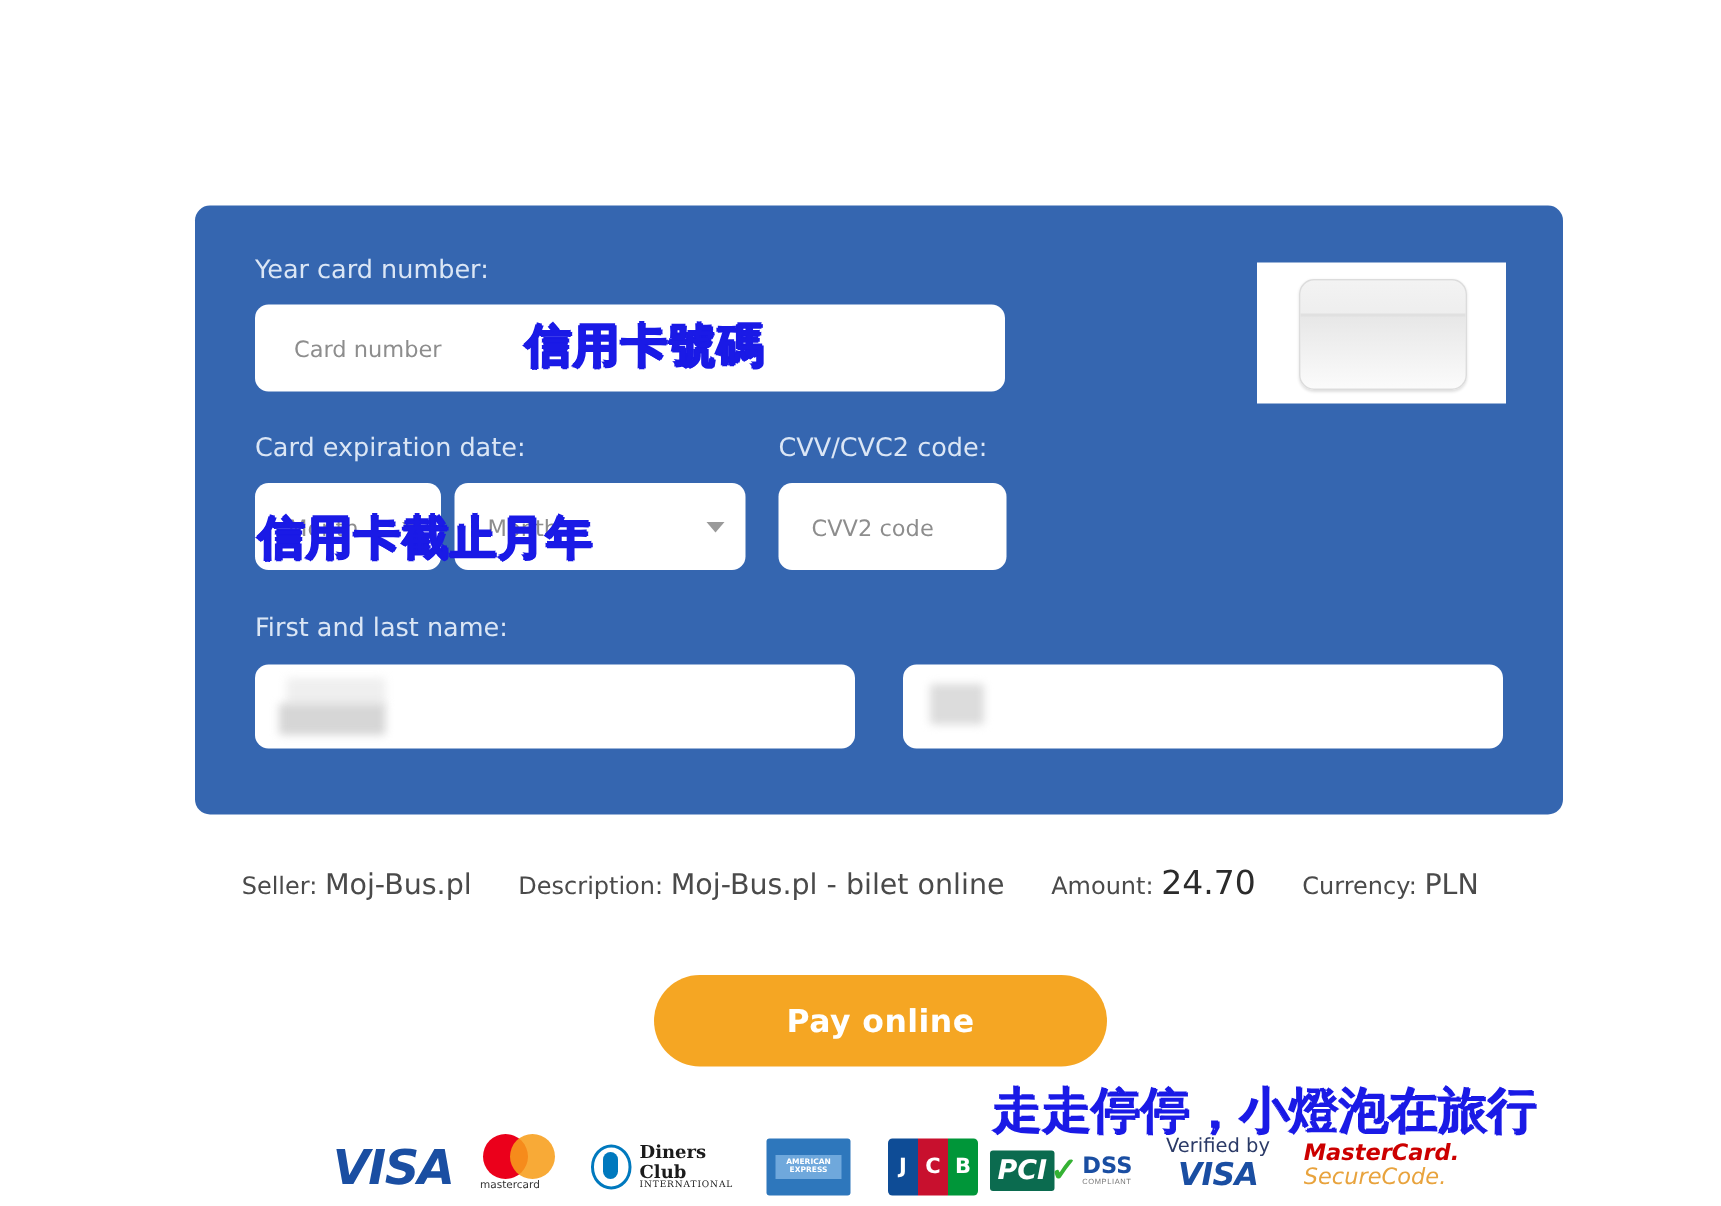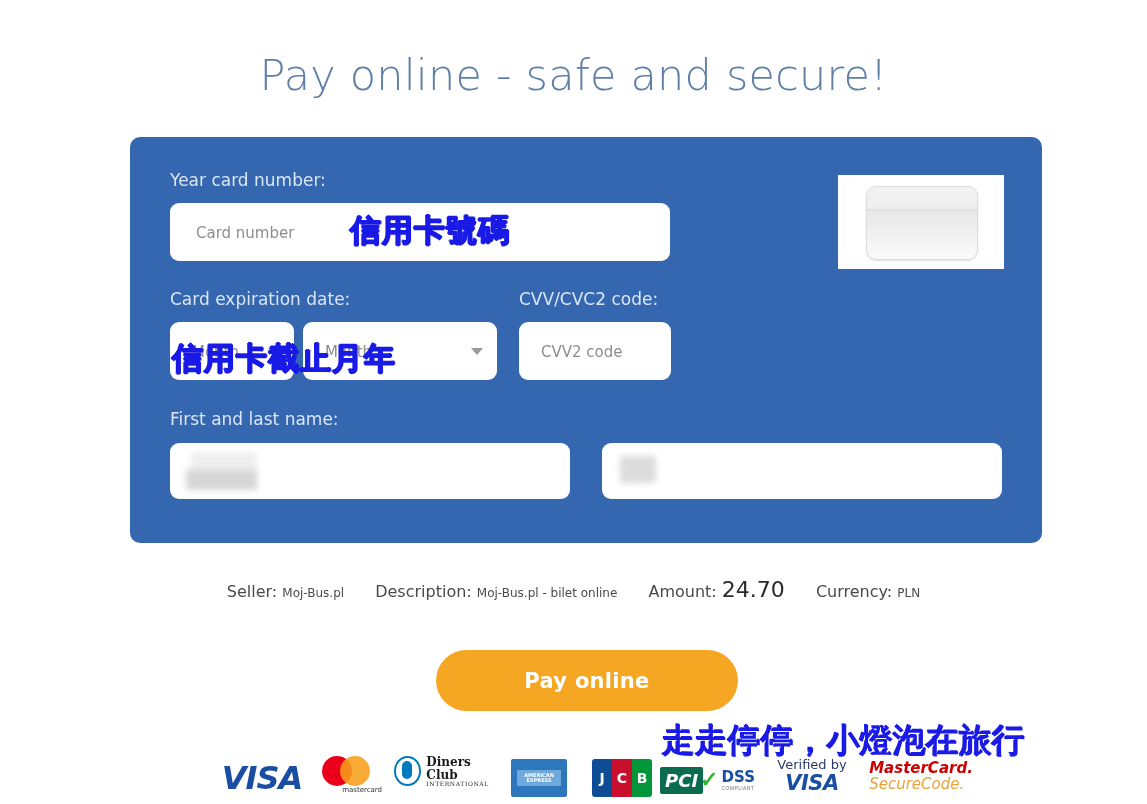--- a/index.html
+++ b/index.html
@@ -124,21 +124,21 @@
   #anno-cvv  {left:520px; top:330px; font-size:31px;}
 
   
   .summary{
     position:absolute;left:0;top:577px;width:1147px;
     text-align:center;
     white-space:nowrap;
     font-family:"DejaVu Sans", sans-serif;
   }
   .summary .lbl{color:#4a4a4a;font-size:16px;}
-  .summary .val{color:#4a4a4a;font-size:12px;}
+  .summary .val{color:#4a4a4a;font-size:19px;}
   .summary .amount{color:#2b2b2b;font-size:22px;}
   .summary .grp{margin:0 13px;}
 
   
   .pay-btn{
     position:absolute;left:436px;top:650px;
     width:302px;height:61px;
     background:#f5a623;
     border:none;border-radius:31px;
     color:#ffffff;
@@ -164,23 +164,23 @@
   .logo{position:absolute;height:44px;display:flex;align-items:center;justify-content:center;}
 
   .visa-txt{
     color:#1a4ea2;font-size:32px;font-weight:bold;font-style:italic;
     font-family:"DejaVu Sans", sans-serif;letter-spacing:-1px;
   }
   .mc-wrap{position:relative;width:62px;height:44px;}
   .mc-c{position:absolute;top:2px;width:30px;height:30px;border-radius:50%;}
   .mc-red{left:2px;background:#eb001b;}
   .mc-yel{left:20px;background:#f79e1b;opacity:.88;}
-  .mc-label{position:absolute;left:0;top:32px;width:62px;text-align:right;
+  .mc-label{position:absolute;left:0;top:32px;width:62px;text-align:left;
     font-size:7px;color:#333;font-family:"DejaVu Sans",sans-serif;}
-  .dc-wrap{position:relative;width:104px;height:44px;display:flex;align-items:flex-start;gap:5px;}
+  .dc-wrap{position:relative;width:104px;height:44px;display:flex;align-items:center;gap:5px;}
   .dc-circle{width:26px;height:26px;border-radius:50%;border:2px solid #0079be;position:relative;background:#fff;}
   .dc-circle:after{content:"";position:absolute;left:6px;top:3px;width:10px;height:18px;
     border-radius:9px;background:#0079be;}
   .dc-text{line-height:1.05;}
   .dc-t1{font-size:12px;color:#1b1b1b;font-family:"DejaVu Serif",serif;font-weight:bold;}
   .dc-t2{font-size:6px;color:#1b1b1b;letter-spacing:.6px;font-family:"DejaVu Serif",serif;}
   .amex-wrap{width:56px;height:38px;background:#2e77bc;border-radius:2px;
     display:flex;align-items:center;justify-content:center;}
   .amex-in{width:44px;height:16px;background:#6fa8dc;color:#fff;font-size:5px;
     display:flex;align-items:center;justify-content:center;text-align:center;line-height:1.05;
@@ -206,21 +206,20 @@
   .mcs-1{font-size:15px;color:#cc0000;font-weight:bold;font-style:italic;
     font-family:"DejaVu Sans",sans-serif;}
   .mcs-2{font-size:15px;color:#e8a33d;font-weight:normal;font-style:italic;
     font-family:"DejaVu Sans",sans-serif;}
 </style>
 </head>
 <body>
 
 <div class="page">
 
-  <div class="page-title">Pay online - safe and secure!</div>
 
   <div class="form-panel"></div>
 
   <div class="field-label" id="lbl-card">Year card number:</div>
   <input class="txt-input" id="in-card" type="text" value="" style="">
   <div class="ph" id="ph-card">Card number</div>
   <div class="anno" id="anno-card">信用卡號碼</div>
 
   <div class="field-label" id="lbl-exp">Card expiration date:</div>
   <div class="txt-input" id="in-month"></div>

